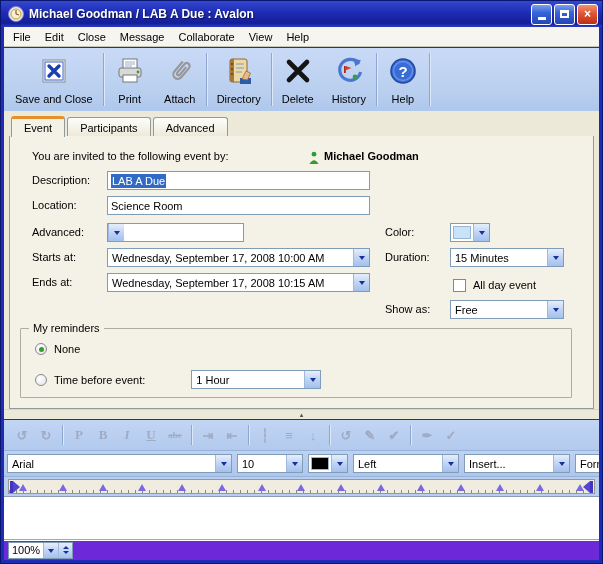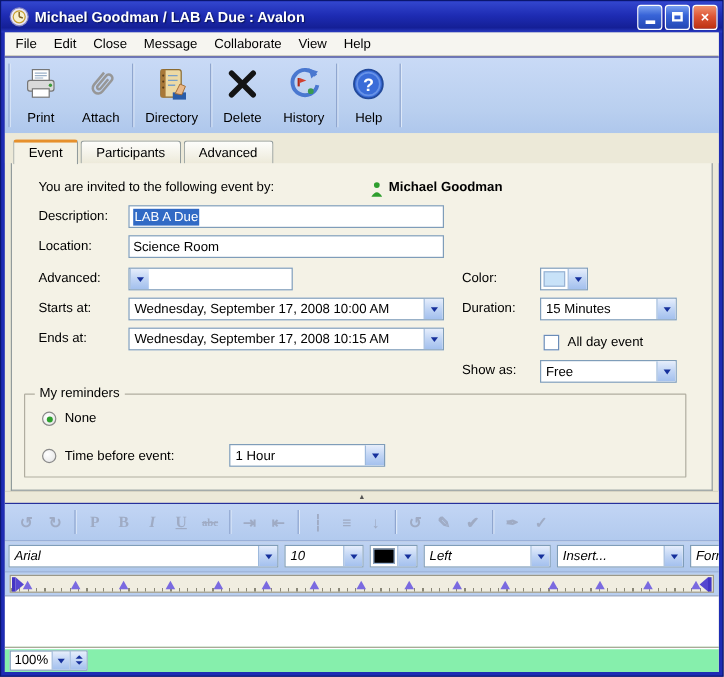--- a/index.html
+++ b/index.html
@@ -82,21 +82,21 @@
   .ficon { width:24px; text-align:center; color:#9fabc4; font-size:13px; font-weight:bold;
            font-family:"Liberation Serif", serif; }
   .ficon.sans { font-family:"Liberation Sans", sans-serif; }
   .ficon.u { text-decoration:underline; }
   .ficon.it { font-style:italic; }
   .ficon.strike { text-decoration:line-through; font-size:9px; }
   .fsep { width:1px; height:20px; background:#8fa6cf; margin:0 4px; box-shadow:1px 0 0 #dde8f8; }
 
   
   .fontbar { height:26px; background:linear-gradient(180deg,#bed2f2 0%,#aec7ec 100%);
-             position:relative; font-size:11px; border-top:1px solid #9ab0d8;font-style:italic; }
+             position:relative; font-size:11px; border-top:1px solid #9ab0d8; }
   .fontbar .combo { top:3px; }
 
   
   .rulerbar { height:20px; background:#b9cfef; position:relative; border-top:1px solid #9ab0d8; }
   .ruler { position:absolute; left:4px; right:4px; top:2px; height:15px; background:#f0ede0;
            border:1px solid #9a9888; display:flex; align-items:flex-end; justify-content:space-between;
            padding:0 10px 1px 10px;
            background-image:repeating-linear-gradient(to right,#8a8878 0 1px,transparent 1px 7px);
            background-size:100% 3px; background-position:0 100%; background-repeat:no-repeat;
            background-color:#f0ede0; }
@@ -107,21 +107,21 @@
   .mmark.left::after { content:""; position:absolute; left:0; top:0; width:0; height:0;
                        border-top:6px solid transparent; border-bottom:6px solid transparent;
                        border-left:7px solid #5546d0; }
   .mmark.right { right:1px; border-right:3px solid #4334c4; }
   .mmark.right::after { content:""; position:absolute; right:0; top:0; width:0; height:0;
                         border-top:6px solid transparent; border-bottom:6px solid transparent;
                         border-right:7px solid #5546d0; }
 
   
   .compose { flex:1; background:#fff; border-top:1px solid #8a9ab8; }
-  .statusbar { height:21px; background:#86efac; border-top:1px solid #aca899; box-shadow:inset 0 1px 0 #fff;
+  .statusbar { height:21px; background:#6d28d9; border-top:1px solid #aca899; box-shadow:inset 0 1px 0 #fff;
                display:flex; align-items:center; padding:0 4px; font-size:11px; }
   .zoomcombo { height:17px; background:#fff; border:1px solid #7f9db9; display:flex; align-items:center; }
   .zoomcombo .cval { padding:0 3px; }
   .spinner { width:14px; align-self:stretch; border-left:1px solid #9db9dd; display:flex;
              flex-direction:column; background:linear-gradient(180deg,#e6eefc,#a3c0ee); }
   .spinner div { flex:1; display:flex; align-items:center; justify-content:center; }
   .spup { width:0; height:0; border:3px solid transparent; border-bottom:3px solid #16309c; margin-bottom:1px; }
   .spdn { width:0; height:0; border:3px solid transparent; border-top:3px solid #16309c; margin-top:1px; }
 </style>
 </head>
@@ -153,20 +153,30 @@
       <span class="menu-item">File</span>
       <span class="menu-item">Edit</span>
       <span class="menu-item">Close</span>
       <span class="menu-item">Message</span>
       <span class="menu-item">Collaborate</span>
       <span class="menu-item">View</span>
       <span class="menu-item">Help</span>
     </div>
 
     <div class="toolbar">
+      <div class="tbtn">
+        <span>
+          <svg viewBox="0 0 32 32">
+              <rect x="5" y="5" width="22" height="22" fill="#eef2fb" stroke="#8c8c8c"></rect>
+              <rect x="7" y="7" width="18" height="18" fill="#fff" stroke="#3a62c8"></rect>
+              <path d="M11 11 L21 21 M21 11 L11 21" stroke="#1b3fae" stroke-width="3.4" stroke-linecap="round"></path>
+            </svg>
+        </span>
+        <span class="tlabel">Save and Close</span>
+      </div>
       <div class="tsep"></div>
       <div class="tbtn">
         <span>
           <svg viewBox="0 0 32 32">
               <rect x="9" y="4" width="14" height="11" fill="#fff" stroke="#777"></rect>
               <path d="M11 7h10M11 9h10M11 11h7" stroke="#9ab0c8" stroke-width="1"></path>
               <rect x="5" y="13" width="22" height="9" rx="2" fill="#d9d9d9" stroke="#777"></rect>
               <rect x="9" y="20" width="14" height="7" fill="#fff" stroke="#777"></rect>
               <circle cx="24" cy="17" r="1.4" fill="#3a9a3a"></circle>
             </svg>

